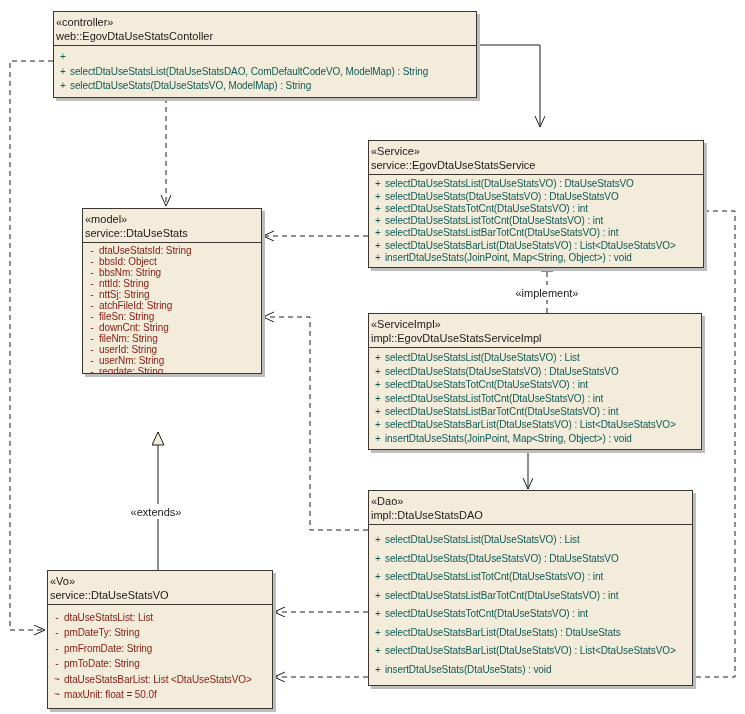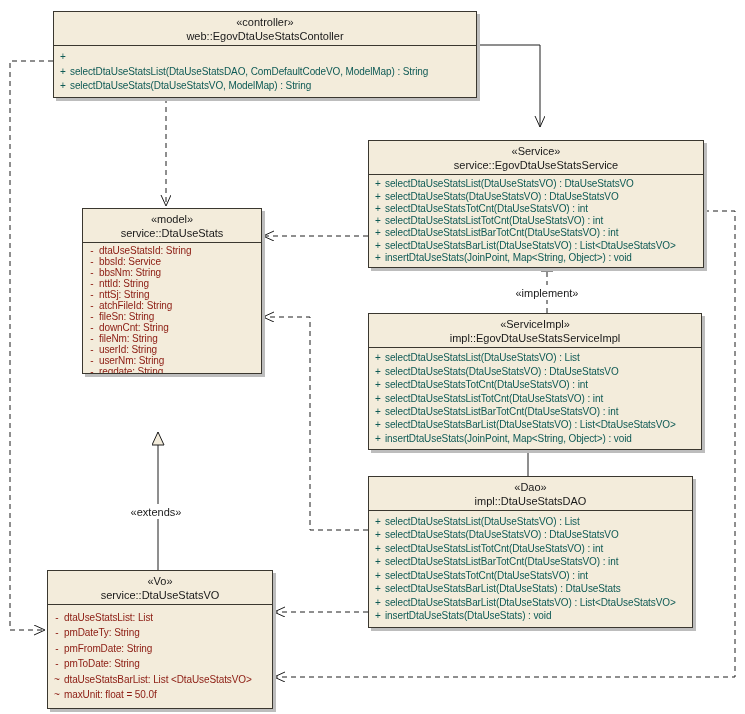--- a/index.html
+++ b/index.html
@@ -29,21 +29,21 @@
   .uml-class{
     position:absolute;
     background:var(--box-fill);
     border:1px solid var(--box-border);
     box-shadow:3px 3px 0 0 var(--shadow);
     display:flex;flex-direction:column;
     z-index:1;
   }
   .hdr{
     border-bottom:1px solid var(--box-border);
-    text-align:center;
+    text-align:left;
     padding:3px 2px 2px 2px;
     flex:0 0 auto;
   }
   .stereo,.cname{font-size:11px;color:#181818;line-height:14px;white-space:nowrap}
   .body{
     flex:1 1 auto;
     display:flex;flex-direction:column;justify-content:space-evenly;
     padding:2px 2px 3px 2px;
     overflow:hidden;
   }
@@ -149,21 +149,21 @@
       <div class="stereo">«model»</div>
       <div class="cname">service::DtaUseStats</div>
     </div>
     <div class="body">
         <div class="member attr">
           <span class="vis">-</span>
           <span class="sig">dtaUseStatsId: String</span>
         </div>
         <div class="member attr">
           <span class="vis">-</span>
-          <span class="sig">bbsId: Service</span>
+          <span class="sig">bbsId: Object</span>
         </div>
         <div class="member attr">
           <span class="vis">-</span>
           <span class="sig">bbsNm: String</span>
         </div>
         <div class="member attr">
           <span class="vis">-</span>
           <span class="sig">nttId: String</span>
         </div>
         <div class="member attr">
@@ -239,21 +239,21 @@
           <span class="vis">+</span>
           <span class="sig">selectDtaUseStatsBarList(DtaUseStatsVO) : List&lt;DtaUseStatsVO&gt;</span>
         </div>
         <div class="member method">
           <span class="vis">+</span>
           <span class="sig">insertDtaUseStats(JoinPoint, Map&lt;String, Object&gt;) : void</span>
         </div>
       </div>
   </div>
 
-  <div class="uml-class" style="left:368px;top:476px;width:325px;height:152px">
+  <div class="uml-class" style="left:368px;top:490px;width:325px;height:196px">
     <div class="hdr">
       <div class="stereo">«Dao»</div>
       <div class="cname">impl::DtaUseStatsDAO</div>
     </div>
     <div class="body">
         <div class="member method">
           <span class="vis">+</span>
           <span class="sig">selectDtaUseStatsList(DtaUseStatsVO) : List</span>
         </div>
         <div class="member method">

